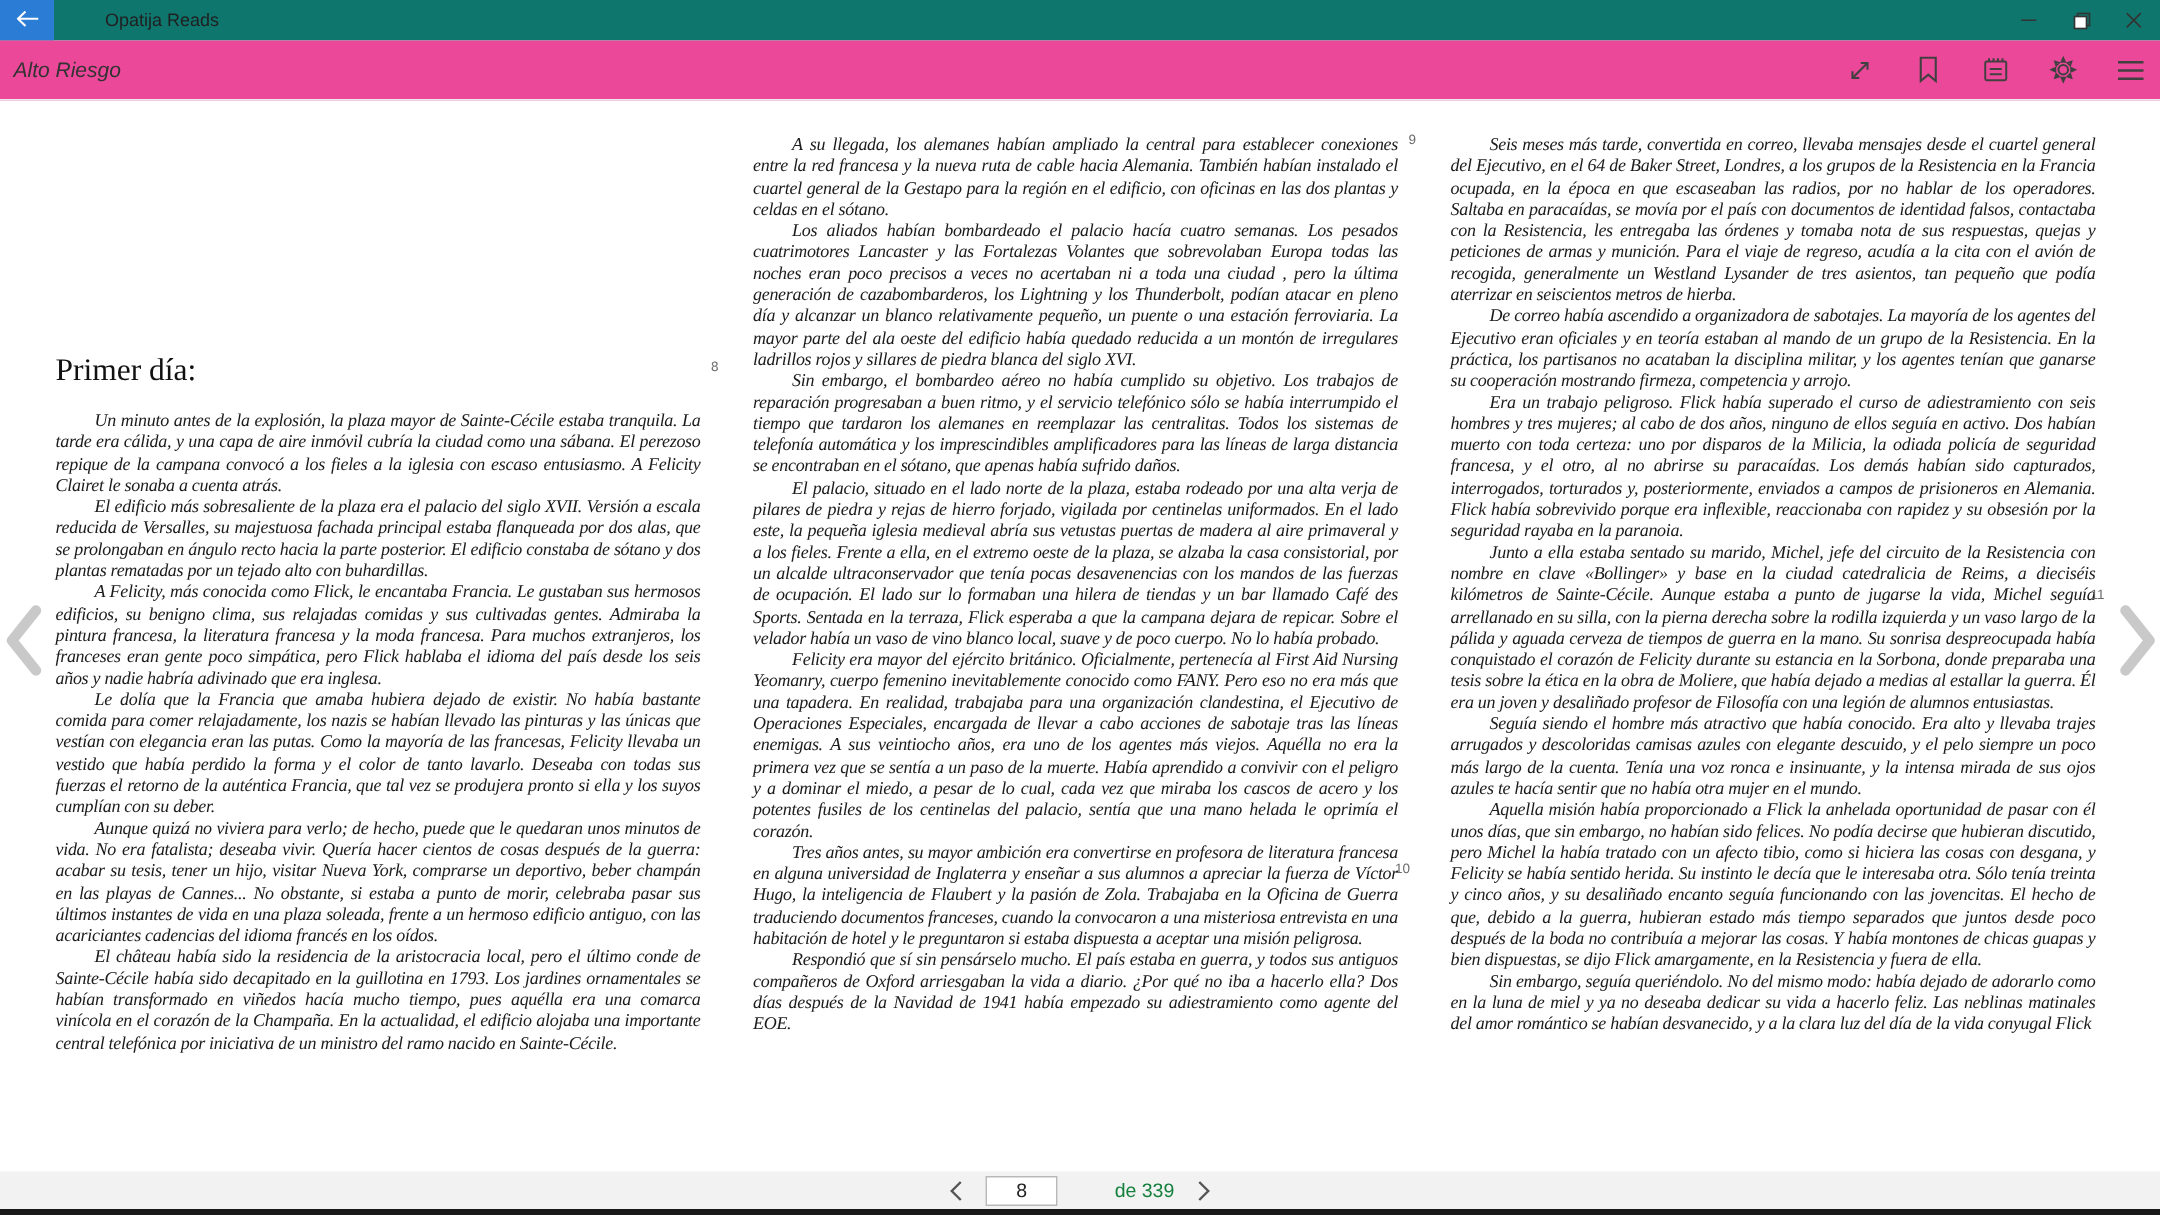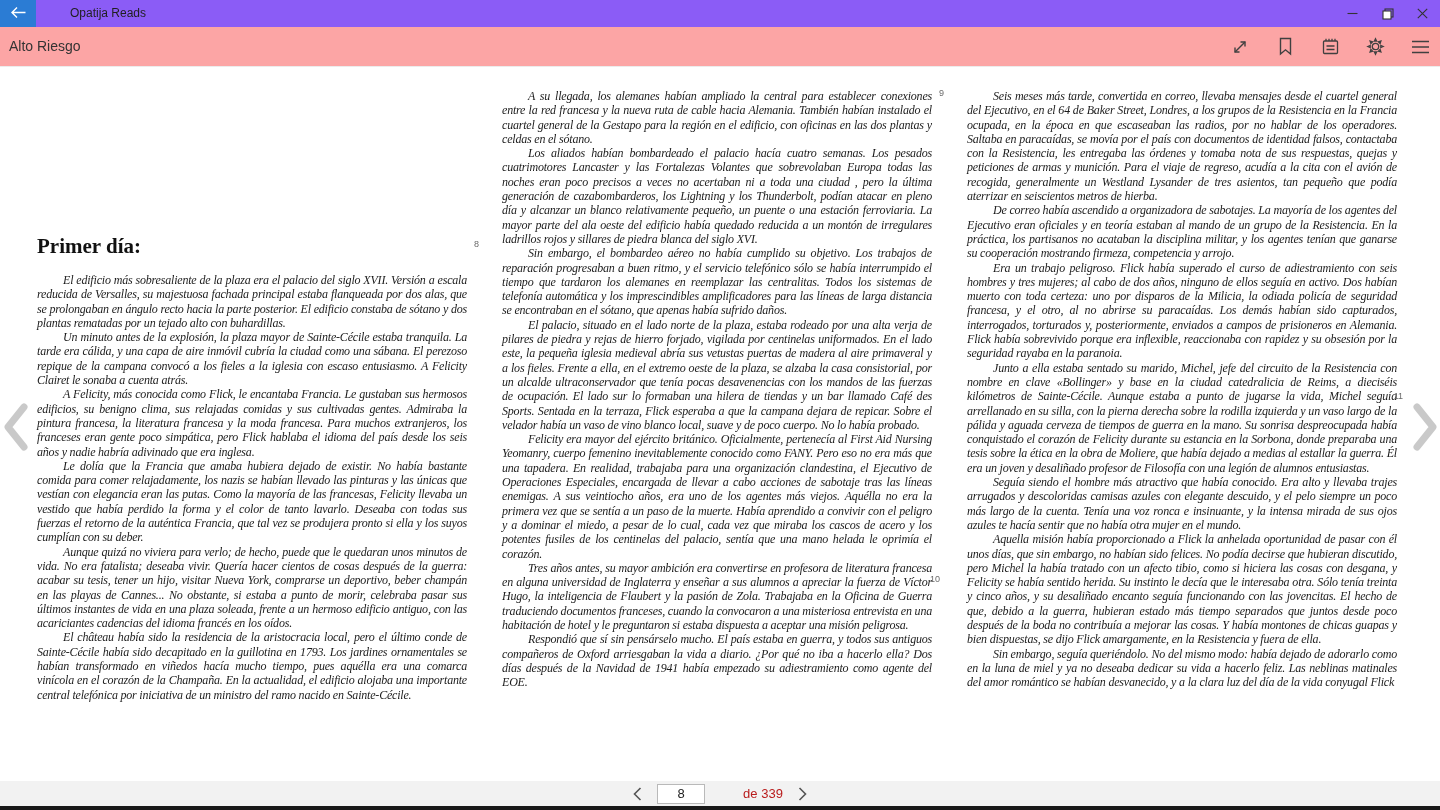--- a/index.html
+++ b/index.html
@@ -2,39 +2,39 @@
 <html><head>
 <meta charset="utf-8">
 <style>
   html,body{margin:0;padding:0;}
   body{
     width:1440px;height:810px;overflow:hidden;position:relative;
     background:#ffffff;font-family:"Liberation Sans",sans-serif;
     -webkit-font-smoothing:antialiased;
   }
   
-  .titlebar{position:absolute;top:0;left:0;right:0;height:27px;background:#8b5cf6;z-index:5;}
+  .titlebar{position:absolute;top:0;left:0;right:0;height:27px;background:#0f766e;z-index:5;}
   .back-btn{
     position:absolute;left:0;top:0;width:36px;height:27px;border:none;
     background:#2b7cd4;color:#fff;display:flex;align-items:center;justify-content:center;
     cursor:pointer;padding:0;
   }
   .app-title{
     position:absolute;left:70px;top:0;height:27px;line-height:27px;
     font-size:12px;color:#1f1f1f;
   }
   .win-controls{position:absolute;right:0;top:0;height:27px;display:flex;}
   .win-btn{
     width:35px;height:27px;display:flex;align-items:center;justify-content:center;
     background:transparent;border:none;color:#333;cursor:pointer;padding:0;
   }
   
   .toolbar{
-    position:absolute;top:27px;left:0;right:0;height:39px;background:#fca5a5;
-    border-bottom:1px solid #ececec;z-index:5;
+    position:absolute;top:27px;left:0;right:0;height:39px;background:#ec4899;
+    border-bottom:1px solid #ececec;z-index:5;font-style:italic;
   }
   .book-title{
     position:absolute;left:9px;top:0;height:39px;line-height:39px;
     font-size:14px;color:#333;
   }
   .toolbar-icons{
     position:absolute;right:10px;top:0;height:39px;display:flex;gap:25px;align-items:center;
   }
   .tb-icon{width:20px;height:20px;display:flex;align-items:center;justify-content:center;
     background:transparent;border:none;padding:0;cursor:pointer;color:#404040;}
@@ -45,21 +45,21 @@
   .cols{display:flex;gap:35px;padding:0 37px;}
   .col{width:430px;position:relative;box-sizing:border-box;}
   .col-pad{padding-top:22px;}
   .col1-pad{padding-top:166px;}
   .body-text p{
     margin:0;text-indent:26px;text-align:justify;
     font-family:"Liberation Serif",serif;font-size:12px;line-height:14.3px;
     letter-spacing:-0.2px;color:#1b1b1b;font-style:italic;
   }
   .chapter-heading{
-    font-family:"Liberation Serif",serif;font-weight:bold;font-size:21px;
+    font-family:"Liberation Serif",serif;font-weight:normal;font-size:21px;
     line-height:26px;color:#111;margin:0 0 14px 0;
   }
   .chapter-heading span{display:block;}
   .page-marker{
     position:absolute;font-size:9px;color:#6a6a6a;font-family:"Liberation Sans",sans-serif;
   }
   .pm-8{right:-12px;top:172px;}
   .pm-9{right:-12px;top:21px;}
   .pm-10{right:-8px;top:507px;}
   .pm-11{right:-6px;top:324px;}
@@ -74,21 +74,21 @@
     position:absolute;left:0;right:0;bottom:4px;height:25px;background:#f2f2f2;
     display:flex;align-items:center;justify-content:center;gap:13px;z-index:5;
   }
   .pager-btn{background:transparent;border:none;padding:0;width:14px;height:16px;
     display:flex;align-items:center;justify-content:center;cursor:pointer;color:#555;}
   .page-input{
     width:46px;height:18px;text-align:center;font-size:13px;color:#222;
     border:1px solid #b9b9b9;background:#fff;font-family:"Liberation Sans",sans-serif;
     padding:0;
   }
-  .of-label{font-size:13px;color:#b91c1c;margin-left:25px;}
+  .of-label{font-size:13px;color:#15803d;margin-left:25px;}
   .bottom-strip{position:absolute;left:0;right:0;bottom:0;height:4px;background:#191919;}
 </style>
 </head>
 <body>
 
 <div class="titlebar">
   <button class="back-btn">
     <span>
       <svg width="15" height="11" viewBox="0 0 15 11">
           <path d="M6 0.6 L1 5.5 L6 10.4 M1.3 5.5 H14.5" stroke="#ffffff" stroke-width="1.4" fill="none"></path>
@@ -153,22 +153,22 @@
 </div>
 
 <div class="content">
   <div class="cols">
 
     <div class="col col1-pad body-text">
       <span class="page-marker pm-8">8</span>
       <h1 class="chapter-heading">
         <span>Primer día:</span>
       </h1>
+      <p>Un minuto antes de la explosión, la plaza mayor de Sainte-Cécile estaba tranquila. La tarde era cálida, y una capa de aire inmóvil cubría la ciudad como una sábana. El perezoso repique de la campana convocó a los fieles a la iglesia con escaso entusiasmo. A Felicity Clairet le sonaba a cuenta atrás.</p>
       <p>El edificio más sobresaliente de la plaza era el palacio del siglo XVII. Versión a escala reducida de Versalles, su majestuosa fachada principal estaba flanqueada por dos alas, que se prolongaban en ángulo recto hacia la parte posterior. El edificio constaba de sótano y dos plantas rematadas por un tejado alto con buhardillas.</p>
-      <p>Un minuto antes de la explosión, la plaza mayor de Sainte-Cécile estaba tranquila. La tarde era cálida, y una capa de aire inmóvil cubría la ciudad como una sábana. El perezoso repique de la campana convocó a los fieles a la iglesia con escaso entusiasmo. A Felicity Clairet le sonaba a cuenta atrás.</p>
       <p>A Felicity, más conocida como Flick, le encantaba Francia. Le gustaban sus hermosos edificios, su benigno clima, sus relajadas comidas y sus cultivadas gentes. Admiraba la pintura francesa, la literatura francesa y la moda francesa. Para muchos extranjeros, los franceses eran gente poco simpática, pero Flick hablaba el idioma del país desde los seis años y nadie habría adivinado que era inglesa.</p>
       <p>Le dolía que la Francia que amaba hubiera dejado de existir. No había bastante comida para comer relajadamente, los nazis se habían llevado las pinturas y las únicas que vestían con elegancia eran las putas. Como la mayoría de las francesas, Felicity llevaba un vestido que había perdido la forma y el color de tanto lavarlo. Deseaba con todas sus fuerzas el retorno de la auténtica Francia, que tal vez se produjera pronto si ella y los suyos cumplían con su deber.</p>
       <p>Aunque quizá no viviera para verlo; de hecho, puede que le quedaran unos minutos de vida. No era fatalista; deseaba vivir. Quería hacer cientos de cosas después de la guerra: acabar su tesis, tener un hijo, visitar Nueva York, comprarse un deportivo, beber champán en las playas de Cannes... No obstante, si estaba a punto de morir, celebraba pasar sus últimos instantes de vida en una plaza soleada, frente a un hermoso edificio antiguo, con las acariciantes cadencias del idioma francés en los oídos.</p>
       <p>El château había sido la residencia de la aristocracia local, pero el último conde de Sainte-Cécile había sido decapitado en la guillotina en 1793. Los jardines ornamentales se habían transformado en viñedos hacía mucho tiempo, pues aquélla era una comarca vinícola en el corazón de la Champaña. En la actualidad, el edificio alojaba una importante central telefónica por iniciativa de un ministro del ramo nacido en Sainte-Cécile.</p>
     </div>
 
     <div class="col col-pad body-text">
       <span class="page-marker pm-9">9</span>
       <span class="page-marker pm-10">10</span>
       <p>A su llegada, los alemanes habían ampliado la central para establecer conexiones entre la red francesa y la nueva ruta de cable hacia Alemania. También habían instalado el cuartel general de la Gestapo para la región en el edificio, con oficinas en las dos plantas y celdas en el sótano.</p>

